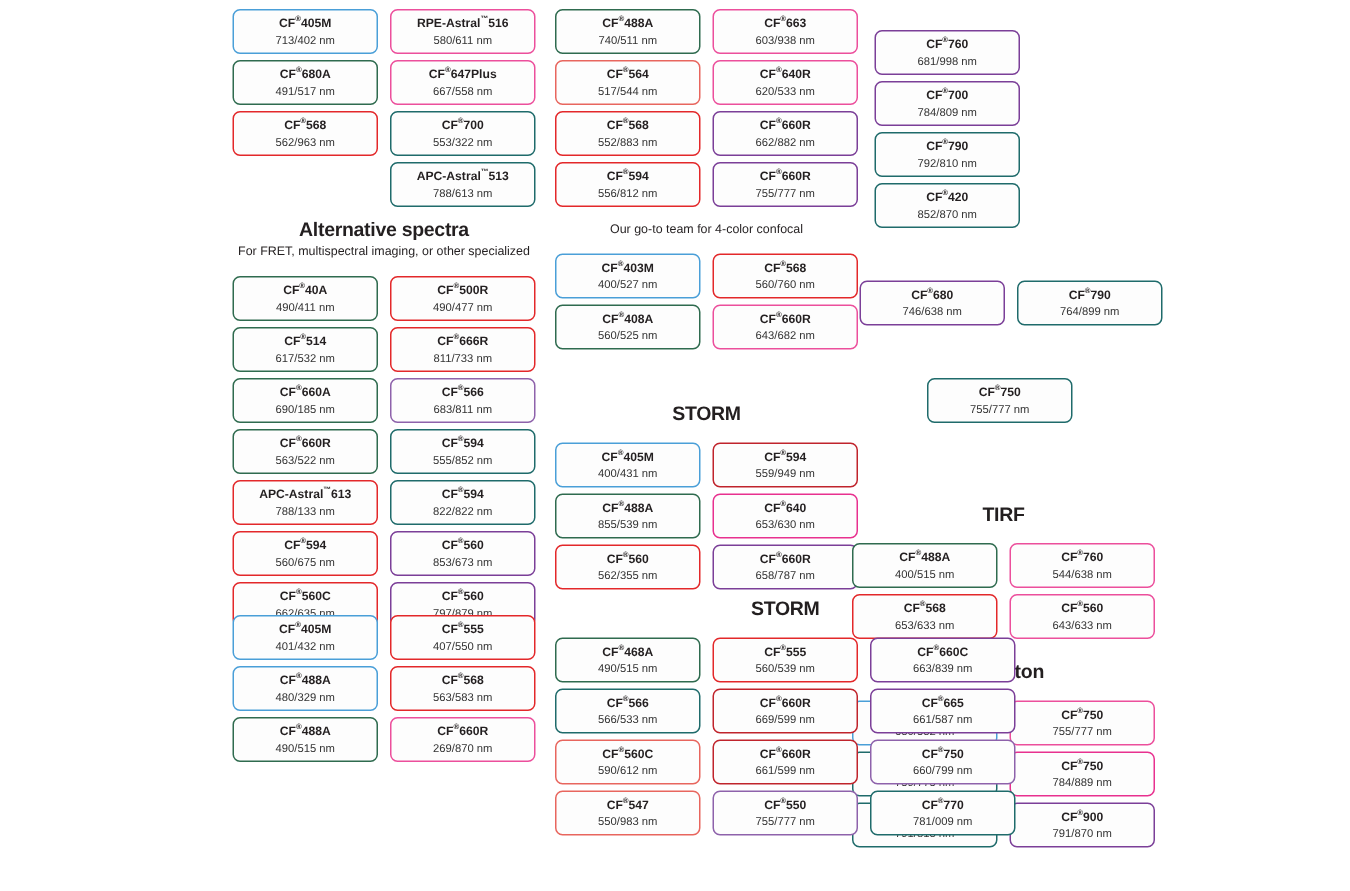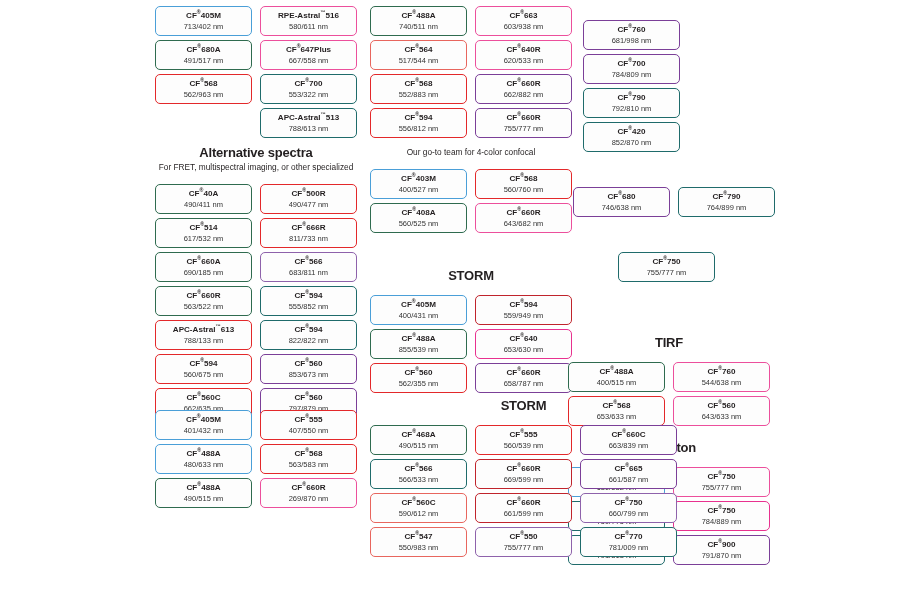--- a/index.html
+++ b/index.html
@@ -395,21 +395,21 @@
     </div>
     <div class="group" style="left: 155px; top: 398px;">
       <div class="cols" style="margin-top: 12px;">
         <div class="col">
           <div class="chip" style="border-color: rgb(74, 159, 216);">
             <div class="nm">CF<sup>®</sup><span>405M</span></div>
             <div class="wl">401/432 nm</div>
           </div>
           <div class="chip" style="border-color: rgb(74, 159, 216);">
             <div class="nm">CF<sup>®</sup><span>488A</span></div>
-            <div class="wl">480/633 nm</div>
+            <div class="wl">480/329 nm</div>
           </div>
           <div class="chip" style="border-color: rgb(47, 107, 79);">
             <div class="nm">CF<sup>®</sup><span>488A</span></div>
             <div class="wl">490/515 nm</div>
           </div>
         </div>
         <div class="col">
           <div class="chip" style="border-color: rgb(227, 40, 42);">
             <div class="nm">CF<sup>®</sup><span>555</span></div>
             <div class="wl">407/550 nm</div>

